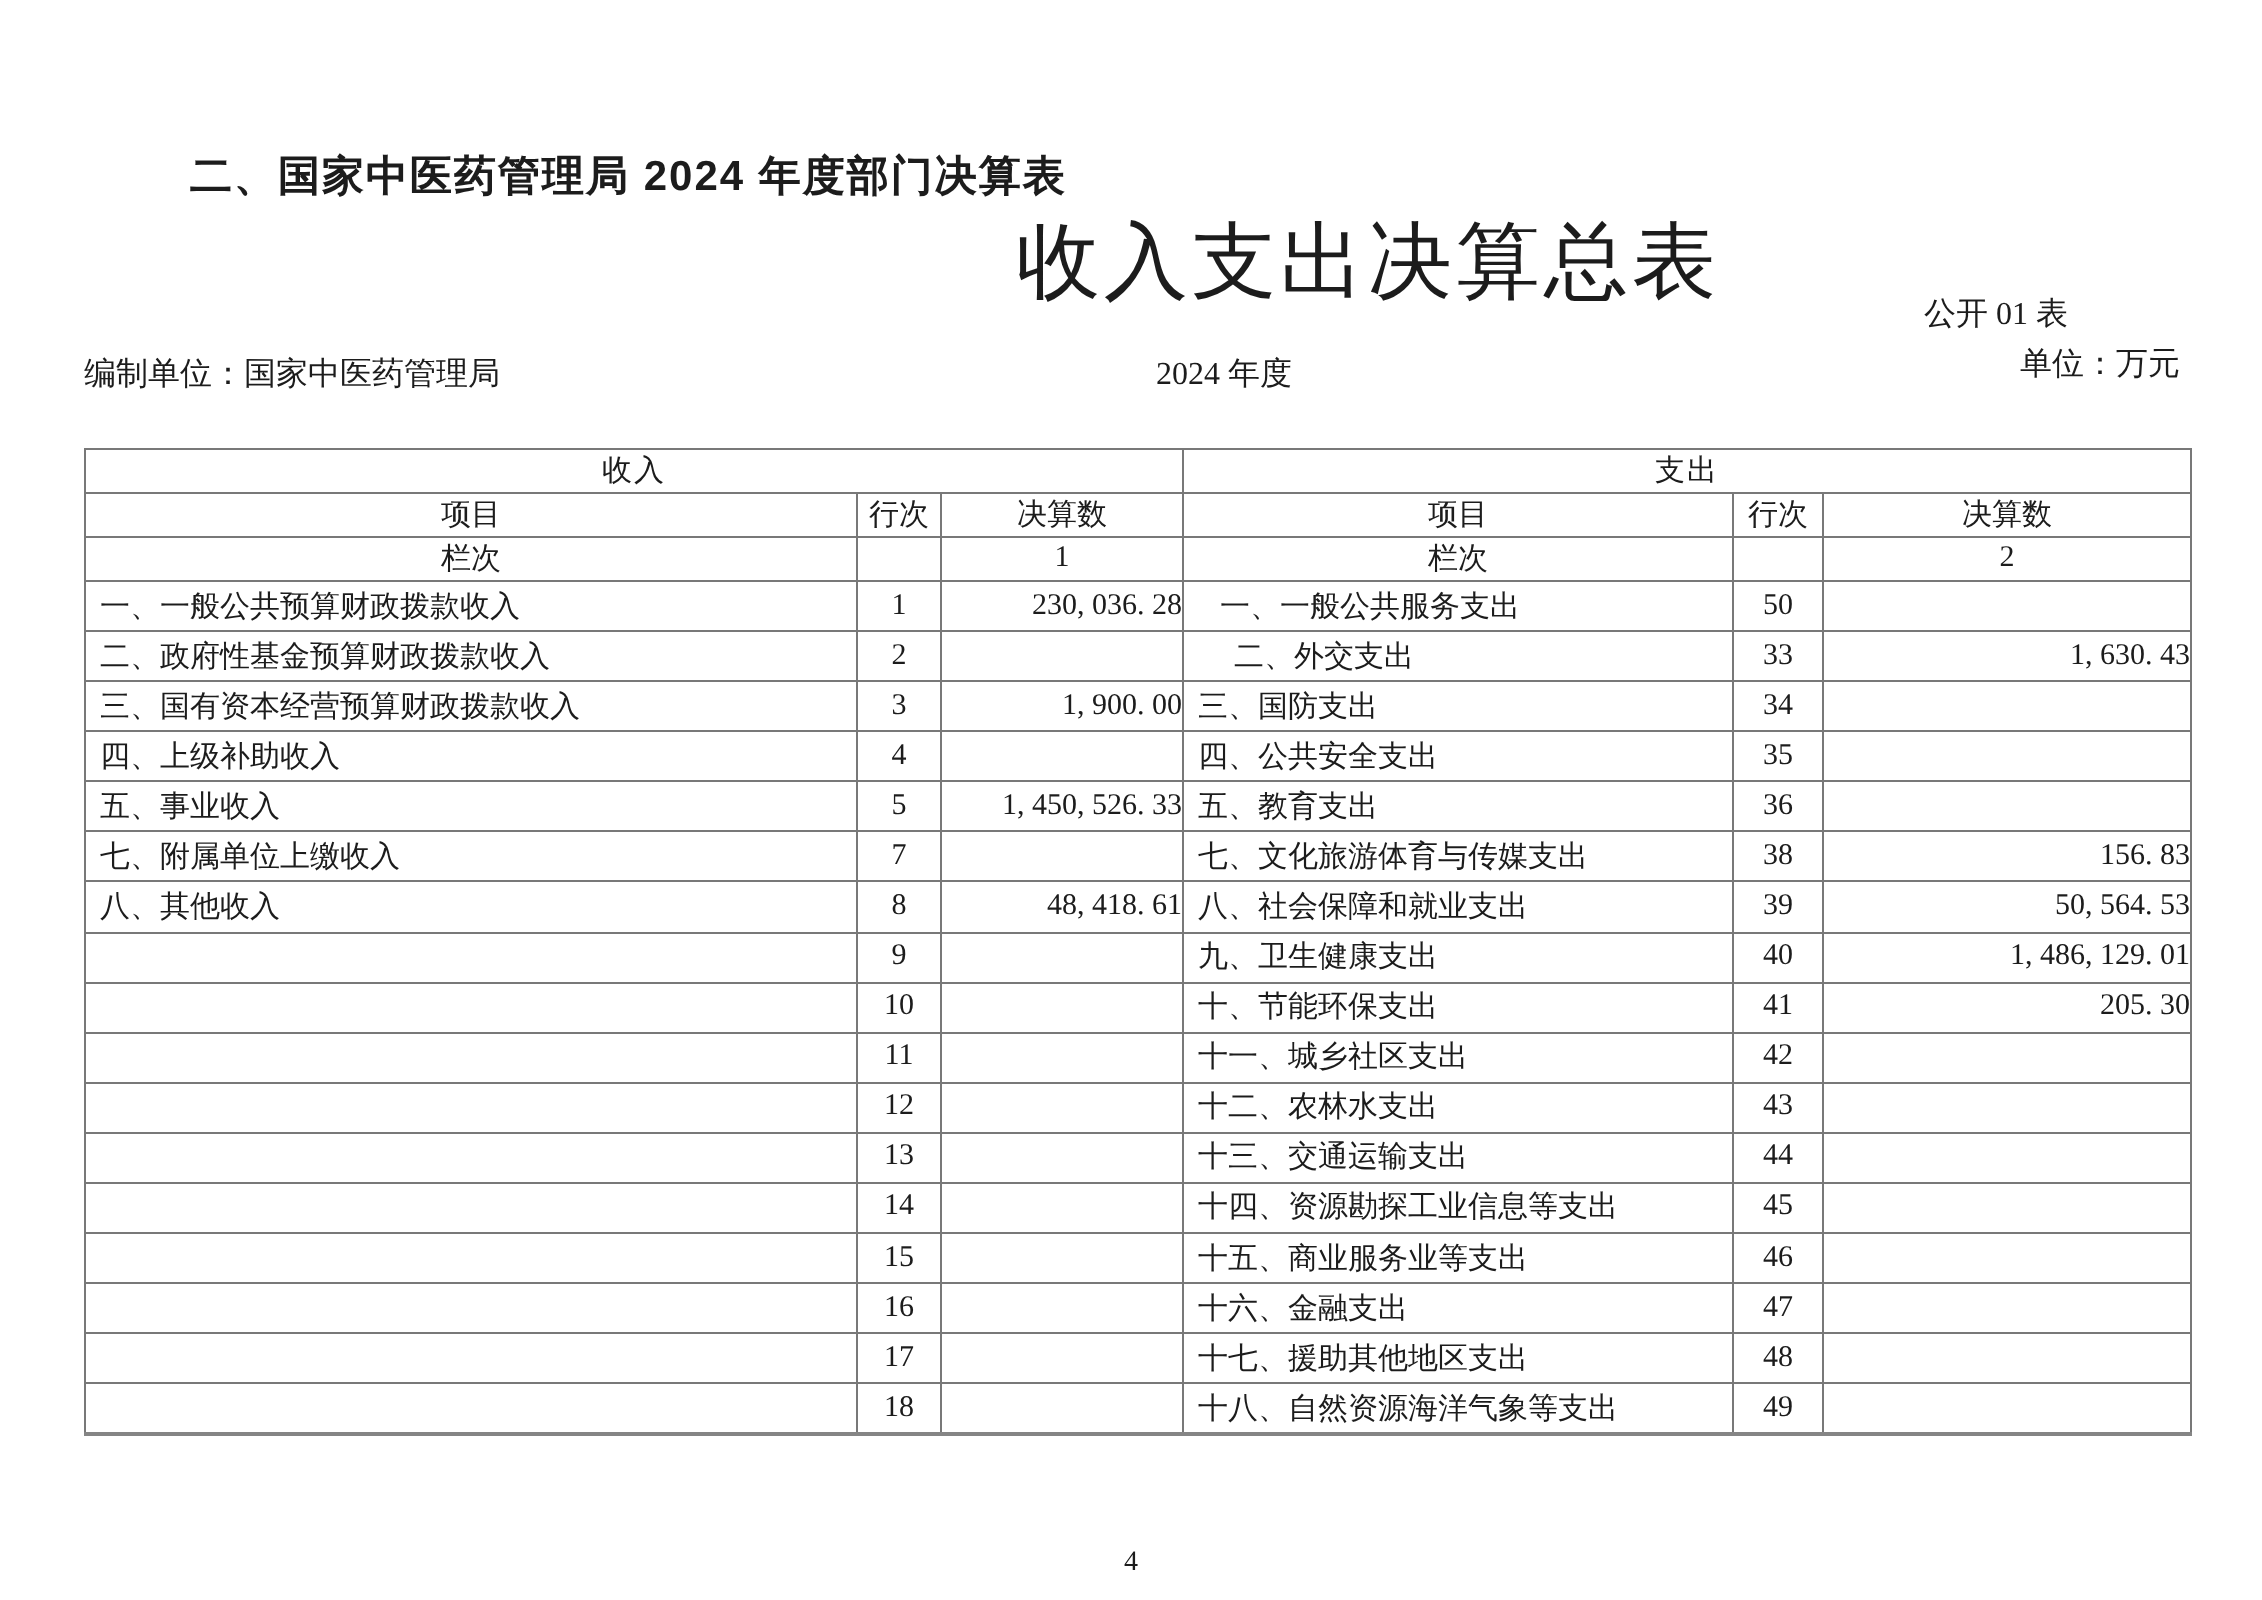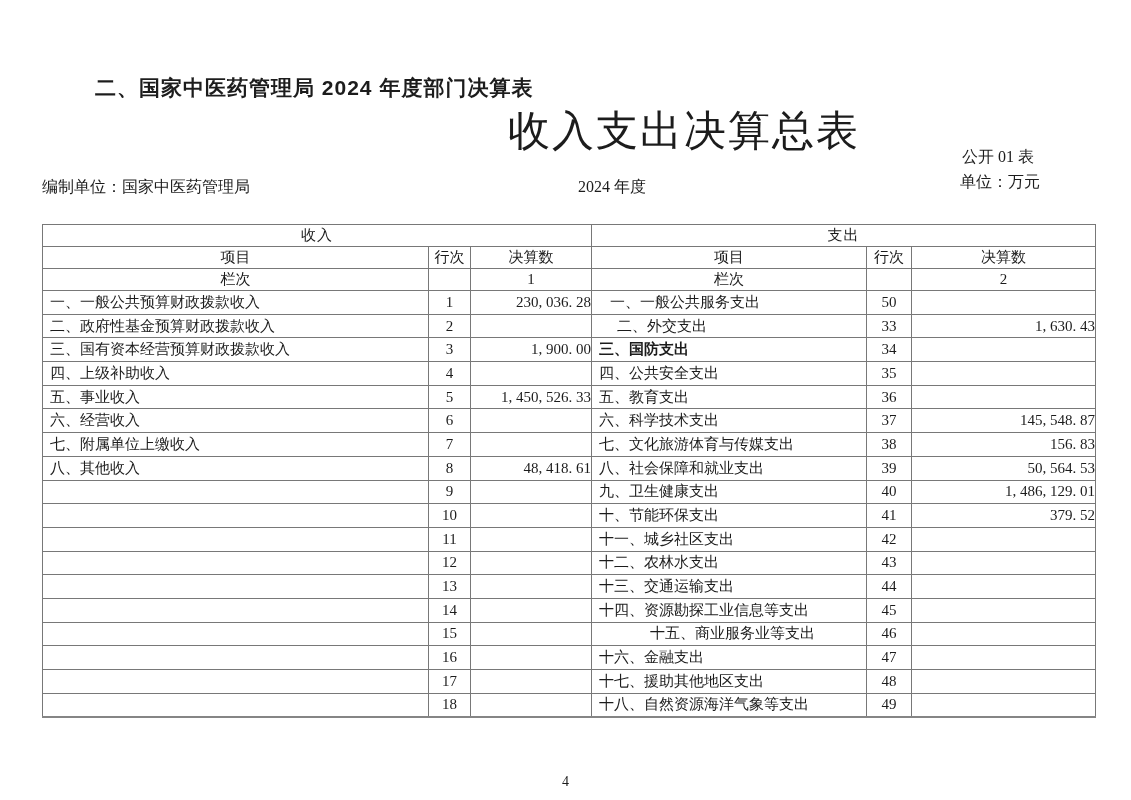--- a/index.html
+++ b/index.html
@@ -28,21 +28,21 @@
   }
   .prepared-by{
     position:absolute;left:42px;top:177px;
     font-size:16px;white-space:nowrap;
   }
   .fiscal-year{
     position:absolute;left:578px;top:177px;
     font-size:16px;white-space:nowrap;
   }
   .unit-label{
-    position:absolute;left:952px;top:172px;width:96px;
+    position:absolute;left:1002px;top:172px;width:96px;
     font-size:16px;text-align:center;white-space:nowrap;
   }
   table.budget{
     position:absolute;left:42px;top:224px;
     width:1053px;height:494px;
     border-collapse:collapse;table-layout:fixed;
     border:1px solid #4d4d4d;
     border-bottom:2px solid #858585;
   }
   table.budget th, table.budget td{
@@ -130,47 +130,39 @@
           <td class="line">2</td>
           <td class="amount"></td>
           <td class="item" style="padding-left: 25px;">二、外交支出</td>
           <td class="line">33</td>
           <td class="amount">1, 630. 43</td>
         </tr>
         <tr>
           <td class="item" style="padding-left: 7px; margin-left: 40px;">三、国有资本经营预算财政拨款收入</td>
           <td class="line">3</td>
           <td class="amount">1, 900. 00</td>
-          <td class="item" style="padding-left: 7px; font-weight: bold;">三、国防支出</td>
+          <td class="item" style="padding-left: 7px;">三、国防支出</td>
           <td class="line">34</td>
           <td class="amount"></td>
         </tr>
         <tr>
           <td class="item" style="padding-left: 7px;">四、上级补助收入</td>
           <td class="line">4</td>
           <td class="amount"></td>
           <td class="item" style="padding-left: 7px;">四、公共安全支出</td>
           <td class="line">35</td>
           <td class="amount"></td>
         </tr>
         <tr>
           <td class="item" style="padding-left: 7px;">五、事业收入</td>
           <td class="line">5</td>
           <td class="amount">1, 450, 526. 33</td>
           <td class="item" style="padding-left: 7px;">五、教育支出</td>
           <td class="line">36</td>
           <td class="amount"></td>
-        </tr>
-        <tr>
-          <td class="item" style="padding-left: 7px;">六、经营收入</td>
-          <td class="line">6</td>
-          <td class="amount"></td>
-          <td class="item" style="padding-left: 7px;">六、科学技术支出</td>
-          <td class="line">37</td>
-          <td class="amount">145, 548. 87</td>
         </tr>
         <tr>
           <td class="item" style="padding-left: 7px;">七、附属单位上缴收入</td>
           <td class="line">7</td>
           <td class="amount"></td>
           <td class="item" style="padding-left: 7px;">七、文化旅游体育与传媒支出</td>
           <td class="line">38</td>
           <td class="amount">156. 83</td>
         </tr>
         <tr>
@@ -188,21 +180,21 @@
           <td class="item" style="padding-left: 7px;">九、卫生健康支出</td>
           <td class="line">40</td>
           <td class="amount">1, 486, 129. 01</td>
         </tr>
         <tr>
           <td class="item" style="padding-left: 7px;"></td>
           <td class="line">10</td>
           <td class="amount"></td>
           <td class="item" style="padding-left: 7px; margin-left: 46px;">十、节能环保支出</td>
           <td class="line">41</td>
-          <td class="amount">379. 52</td>
+          <td class="amount">205. 30</td>
         </tr>
         <tr>
           <td class="item" style="padding-left: 7px;"></td>
           <td class="line">11</td>
           <td class="amount"></td>
           <td class="item" style="padding-left: 7px;">十一、城乡社区支出</td>
           <td class="line">42</td>
           <td class="amount"></td>
         </tr>
         <tr>
@@ -226,21 +218,21 @@
           <td class="line">14</td>
           <td class="amount"></td>
           <td class="item" style="padding-left: 7px;">十四、资源勘探工业信息等支出</td>
           <td class="line">45</td>
           <td class="amount"></td>
         </tr>
         <tr>
           <td class="item" style="padding-left: 7px;"></td>
           <td class="line">15</td>
           <td class="amount"></td>
-          <td class="item" style="padding-left: 7px; text-align: center;">十五、商业服务业等支出</td>
+          <td class="item" style="padding-left: 7px;">十五、商业服务业等支出</td>
           <td class="line">46</td>
           <td class="amount"></td>
         </tr>
         <tr>
           <td class="item" style="padding-left: 7px;"></td>
           <td class="line">16</td>
           <td class="amount"></td>
           <td class="item" style="padding-left: 7px;">十六、金融支出</td>
           <td class="line">47</td>
           <td class="amount"></td>

